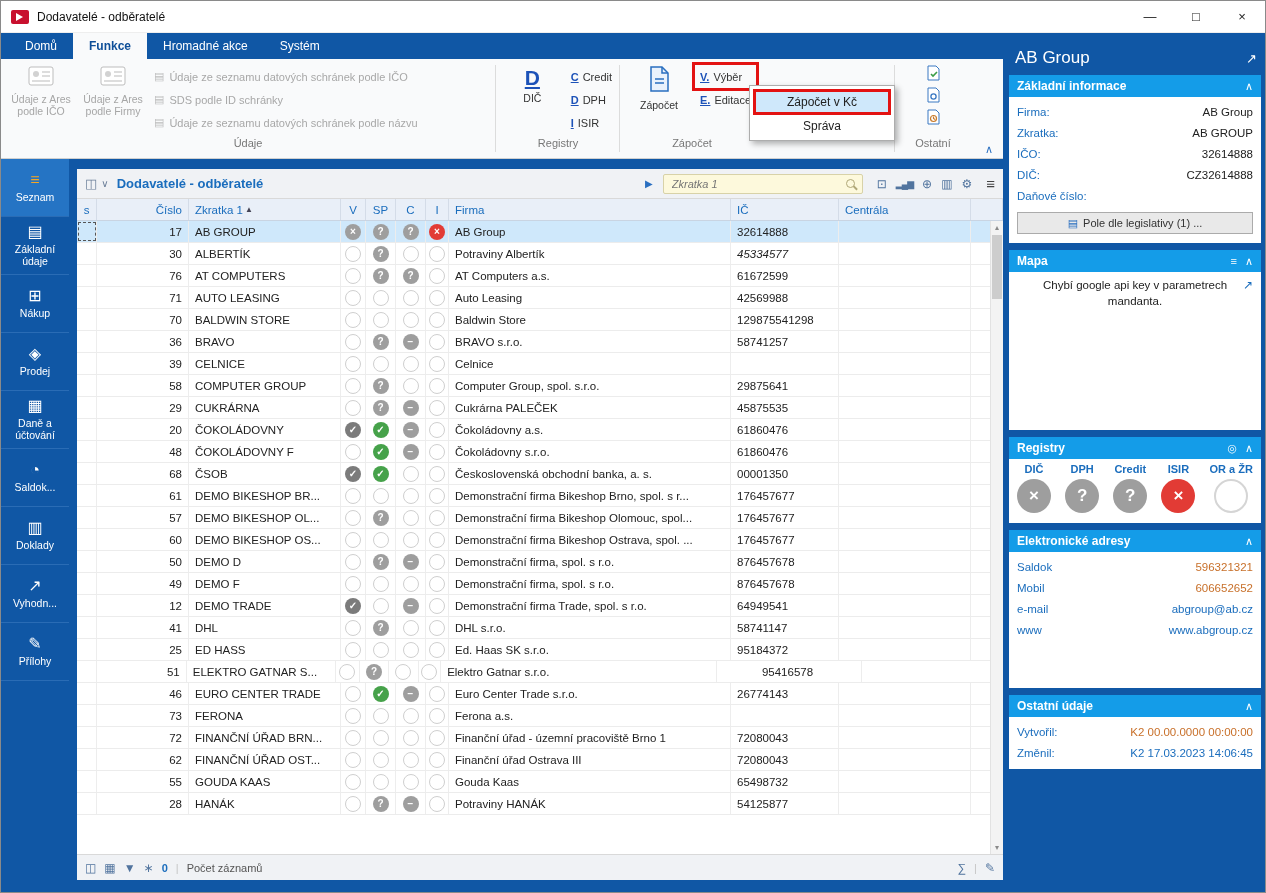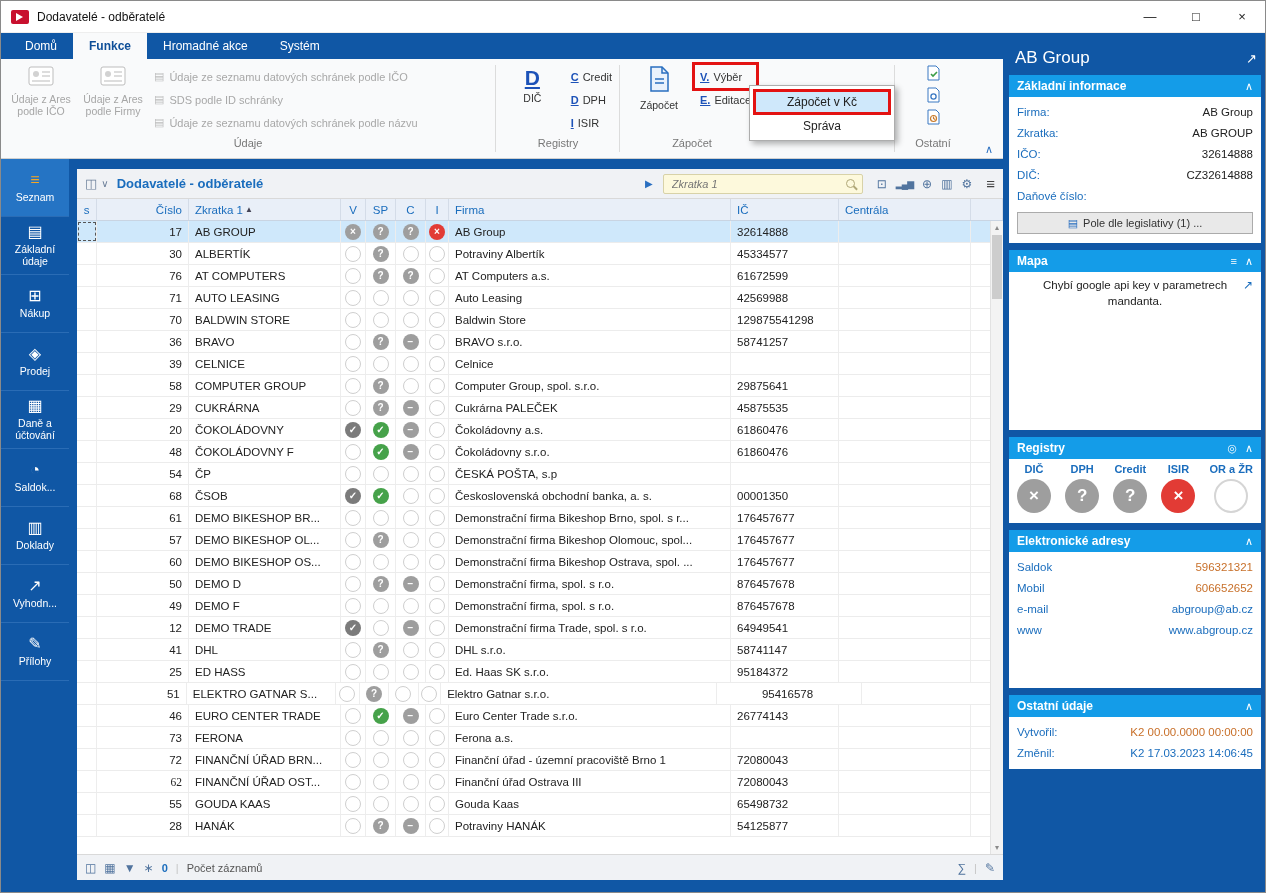--- a/index.html
+++ b/index.html
@@ -371,21 +371,21 @@
             <div class="cell a-c" style="width: 30px;">
               <span class="st st-gray">?</span>
             </div>
             <div class="cell a-c" style="width: 30px;">
               <span class="st st-empty"></span>
             </div>
             <div class="cell a-c" style="width: 23px;">
               <span class="st st-empty"></span>
             </div>
             <div class="cell a-l" style="width: 282px;">Potraviny Albertík</div>
-            <div class="cell a-l" style="width: 108px;">45334577</div>
+            <div class="cell a-l" style="width: 108px; font-style: italic;">45334577</div>
             <div class="cell a-l" style="width: 132px;"></div>
             <div class="cell fill"></div>
           </div>
           <div class="trow">
             <div class="cell a-c" style="width: 20px;"></div>
             <div class="cell a-r" style="width: 92px;">76</div>
             <div class="cell a-l" style="width: 152px;">AT COMPUTERS</div>
             <div class="cell a-c" style="width: 25px;">
               <span class="st st-empty"></span>
             </div>
@@ -566,41 +566,20 @@
             <div class="cell a-c" style="width: 23px;">
               <span class="st st-empty"></span>
             </div>
             <div class="cell a-l" style="width: 282px;">Čokoládovny s.r.o.</div>
             <div class="cell a-l" style="width: 108px;">61860476</div>
             <div class="cell a-l" style="width: 132px;"></div>
             <div class="cell fill"></div>
           </div>
           <div class="trow">
             <div class="cell a-c" style="width: 20px;"></div>
-            <div class="cell a-r" style="width: 92px;">54</div>
-            <div class="cell a-l" style="width: 152px;">ČP</div>
-            <div class="cell a-c" style="width: 25px;">
-              <span class="st st-empty"></span>
-            </div>
-            <div class="cell a-c" style="width: 30px;">
-              <span class="st st-empty"></span>
-            </div>
-            <div class="cell a-c" style="width: 30px;">
-              <span class="st st-empty"></span>
-            </div>
-            <div class="cell a-c" style="width: 23px;">
-              <span class="st st-empty"></span>
-            </div>
-            <div class="cell a-l" style="width: 282px;">ČESKÁ POŠTA, s.p</div>
-            <div class="cell a-l" style="width: 108px;"></div>
-            <div class="cell a-l" style="width: 132px;"></div>
-            <div class="cell fill"></div>
-          </div>
-          <div class="trow">
-            <div class="cell a-c" style="width: 20px;"></div>
             <div class="cell a-r" style="width: 92px;">68</div>
             <div class="cell a-l" style="width: 152px;">ČSOB</div>
             <div class="cell a-c" style="width: 25px;">
               <span class="st st-dark">✓</span>
             </div>
             <div class="cell a-c" style="width: 30px;">
               <span class="st st-green">✓</span>
             </div>
             <div class="cell a-c" style="width: 30px;">
               <span class="st st-empty"></span>
@@ -860,21 +839,21 @@
             <div class="cell a-c" style="width: 23px;">
               <span class="st st-empty"></span>
             </div>
             <div class="cell a-l" style="width: 282px;">Finanční úřad - územní pracoviště Brno 1</div>
             <div class="cell a-l" style="width: 108px;">72080043</div>
             <div class="cell a-l" style="width: 132px;"></div>
             <div class="cell fill"></div>
           </div>
           <div class="trow">
             <div class="cell a-c" style="width: 20px;"></div>
-            <div class="cell a-r" style="width: 92px; font-family: Liberation Serif, serif;">62</div>
+            <div class="cell a-r" style="width: 92px;">62</div>
             <div class="cell a-l" style="width: 152px;">FINANČNÍ ÚŘAD OST...</div>
             <div class="cell a-c" style="width: 25px;">
               <span class="st st-empty"></span>
             </div>
             <div class="cell a-c" style="width: 30px;">
               <span class="st st-empty"></span>
             </div>
             <div class="cell a-c" style="width: 30px;">
               <span class="st st-empty"></span>
             </div>

